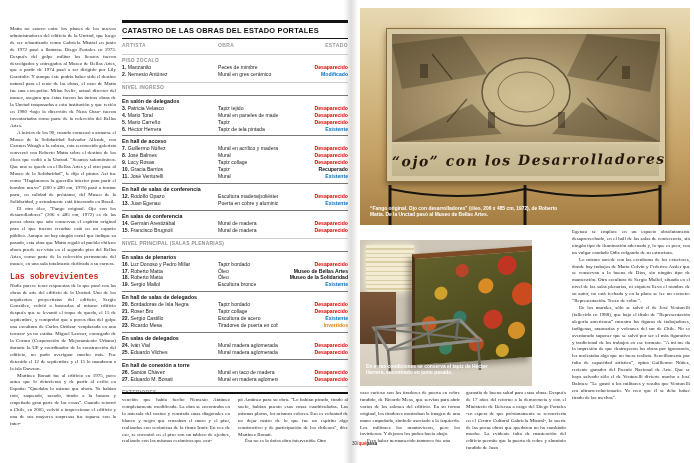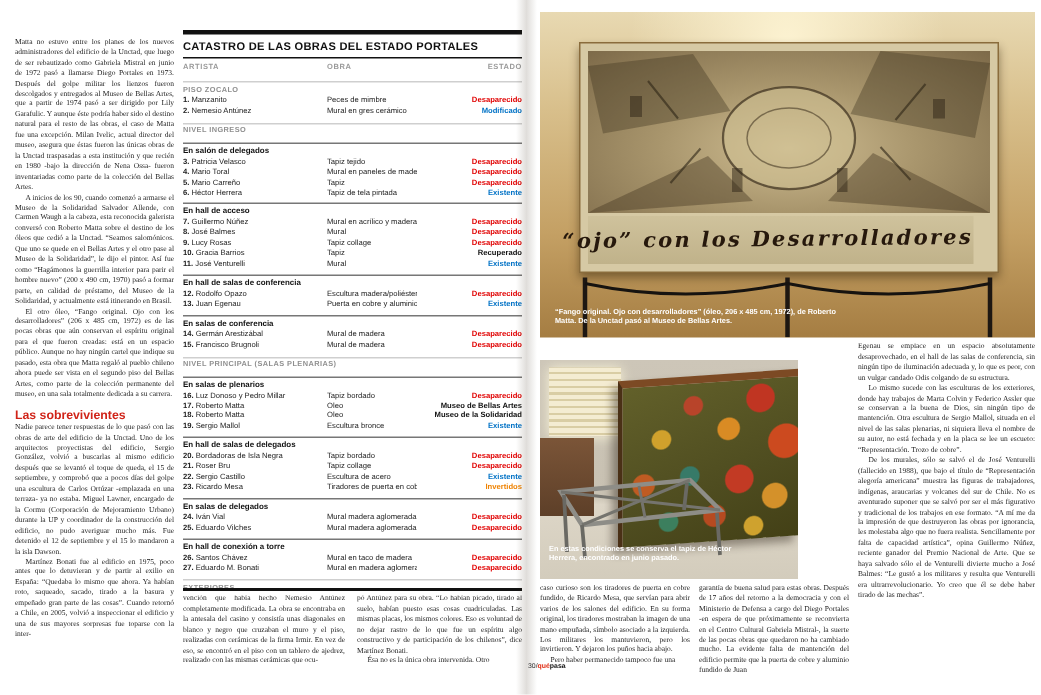--- a/index.html
+++ b/index.html
@@ -4,21 +4,21 @@
 <style>
   html,body{margin:0;padding:0;background:#ffffff;}
   body{width:694px;height:463px;overflow:hidden;position:relative;
        font-family:"Liberation Serif",serif;color:#1c1c1c;}
   .abs{position:absolute;}
 
   
   .bodycol{font-size:5px;line-height:6.9px;text-align:justify;overflow:hidden;}
   .bodycol p{margin:0 0 0 0;text-indent:7px;}
   .bodycol p.noindent{text-indent:0;}
-  .red-head{font-family:Liberation Sans, sans-serif;font-weight:bold;
+  .red-head{font-family:Liberation Mono, monospace;font-weight:bold;
             color:#d02318;font-size:8.2px;margin:4px 0 2px;line-height:9px;}
 
   
   .catastro{left:122px;top:20px;width:226px;height:372px;overflow:hidden;
             font-family:"Liberation Sans",sans-serif;border-bottom:2px solid #111;}
   .cat-title{border-top:3px solid #111;border-bottom:1.5px solid #111;
              font-weight:bold;font-size:7.4px;letter-spacing:.2px;color:#111;
              padding:3px 0 3px;}
   .cat-cols{display:flex;color:#9a9a9a;font-weight:bold;font-size:5px;
             letter-spacing:.4px;padding:3px 0 2px;}
@@ -40,23 +40,23 @@
   
   .photo1{left:360px;top:8px;width:330px;height:217px;overflow:hidden;
           background:
             radial-gradient(ellipse at 50% 10%, rgba(255,246,214,.9) 0%, rgba(255,246,214,0) 45%),
             linear-gradient(180deg,#e8d9b2 0%,#d8bf8b 30%,#c4a064 68%,#a57d42 100%);}
   .p1-canvas{position:absolute;left:26px;top:20px;width:278px;height:152px;
              background:#d6c9a4;border:1px solid #8a6c3c;box-shadow:0 3px 6px rgba(40,25,5,.45);}
   .p1-art{position:absolute;left:5px;top:5px;right:5px;height:108px;
           background:
             radial-gradient(ellipse at 50% 60%, #cfbd92 0%, #a9966d 45%, #7d6a49 100%);}
-  .p1-band{position:absolute;left:5px;bottom:5px;right:16px;height:32px;
+  .p1-band{position:absolute;left:5px;bottom:5px;right:6px;height:32px;
            background:linear-gradient(180deg,#cfc29c,#c0b28a);
-           display:flex;align-items:center;justify-content:flex-end;}
+           display:flex;align-items:center;justify-content:flex-start;}
   .handwriting{font-family:"DejaVu Serif",serif;font-style:italic;font-weight:bold;
                font-size:14px;color:#26180c;letter-spacing:1.5px;white-space:nowrap;
                transform:rotate(-.6deg);}
   .p1-caption{position:absolute;left:10px;bottom:7px;width:190px;
               font-family:"Liberation Sans",sans-serif;font-weight:bold;
               font-size:4.9px;line-height:6px;color:#ffffff;text-align:left;}
 
   
   .photo2{left:360px;top:240px;width:172px;height:146px;overflow:hidden;
           background:linear-gradient(180deg,#cdc6b8 0%,#c8c1b2 62%,#ddd6c7 66%,#d3ccbc 100%);}

